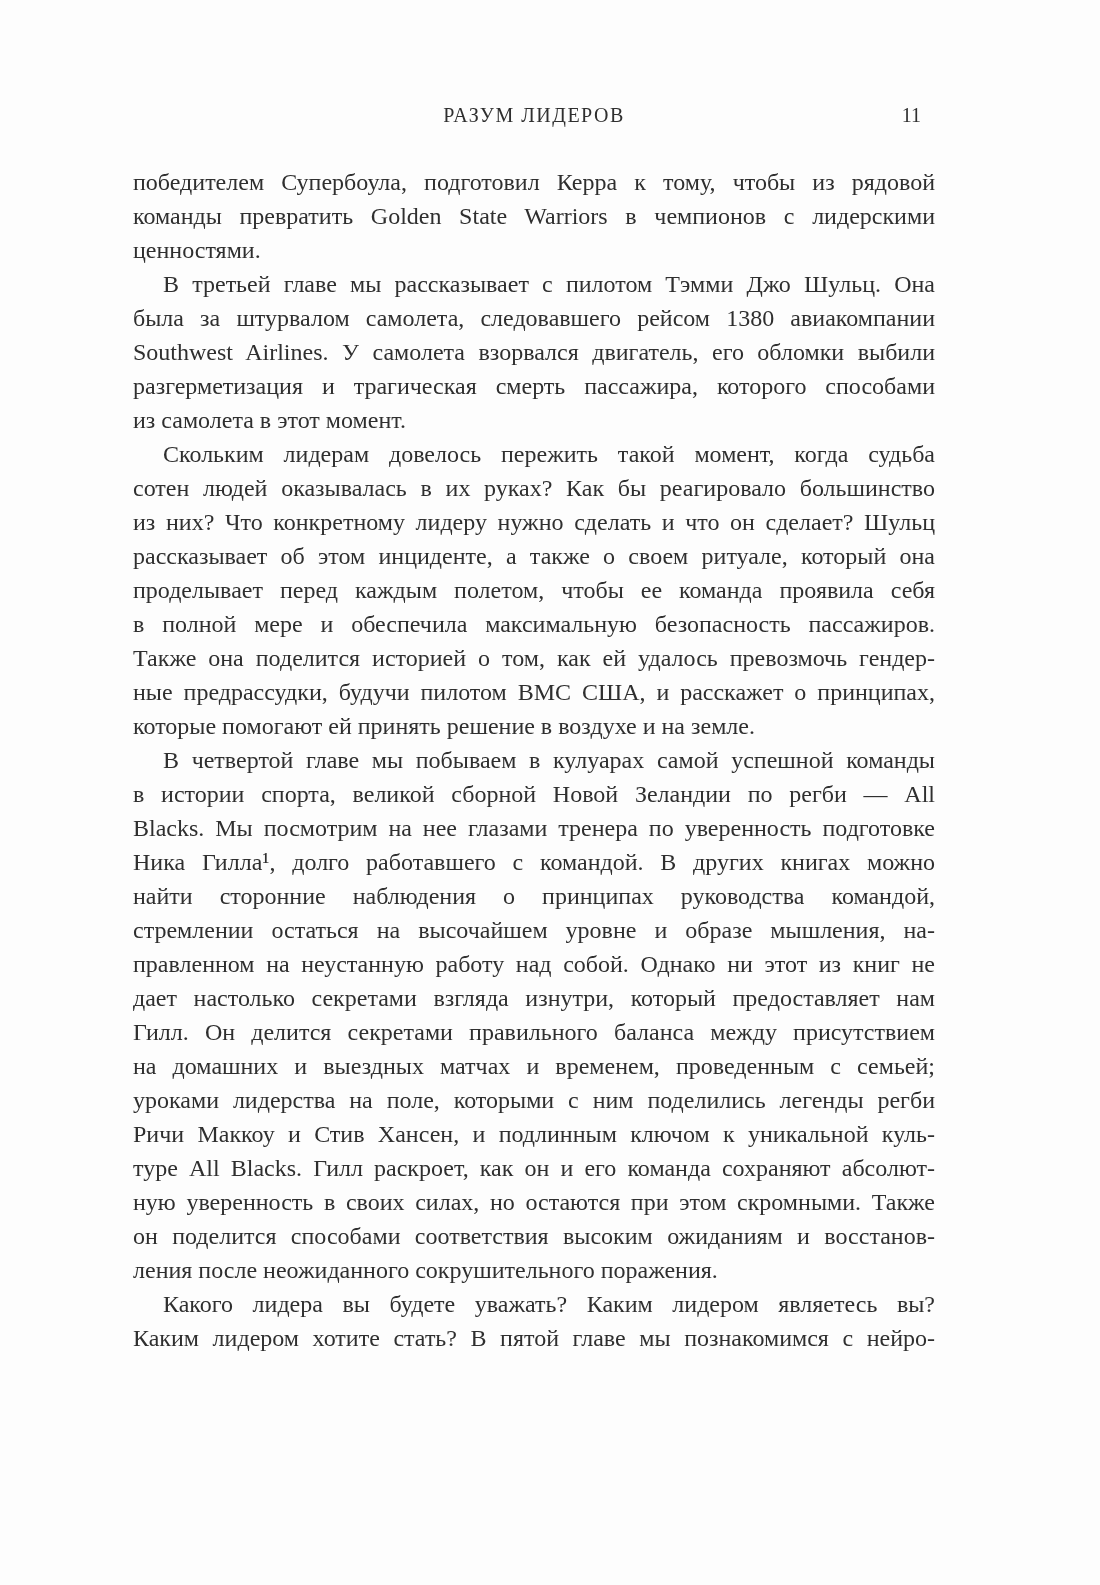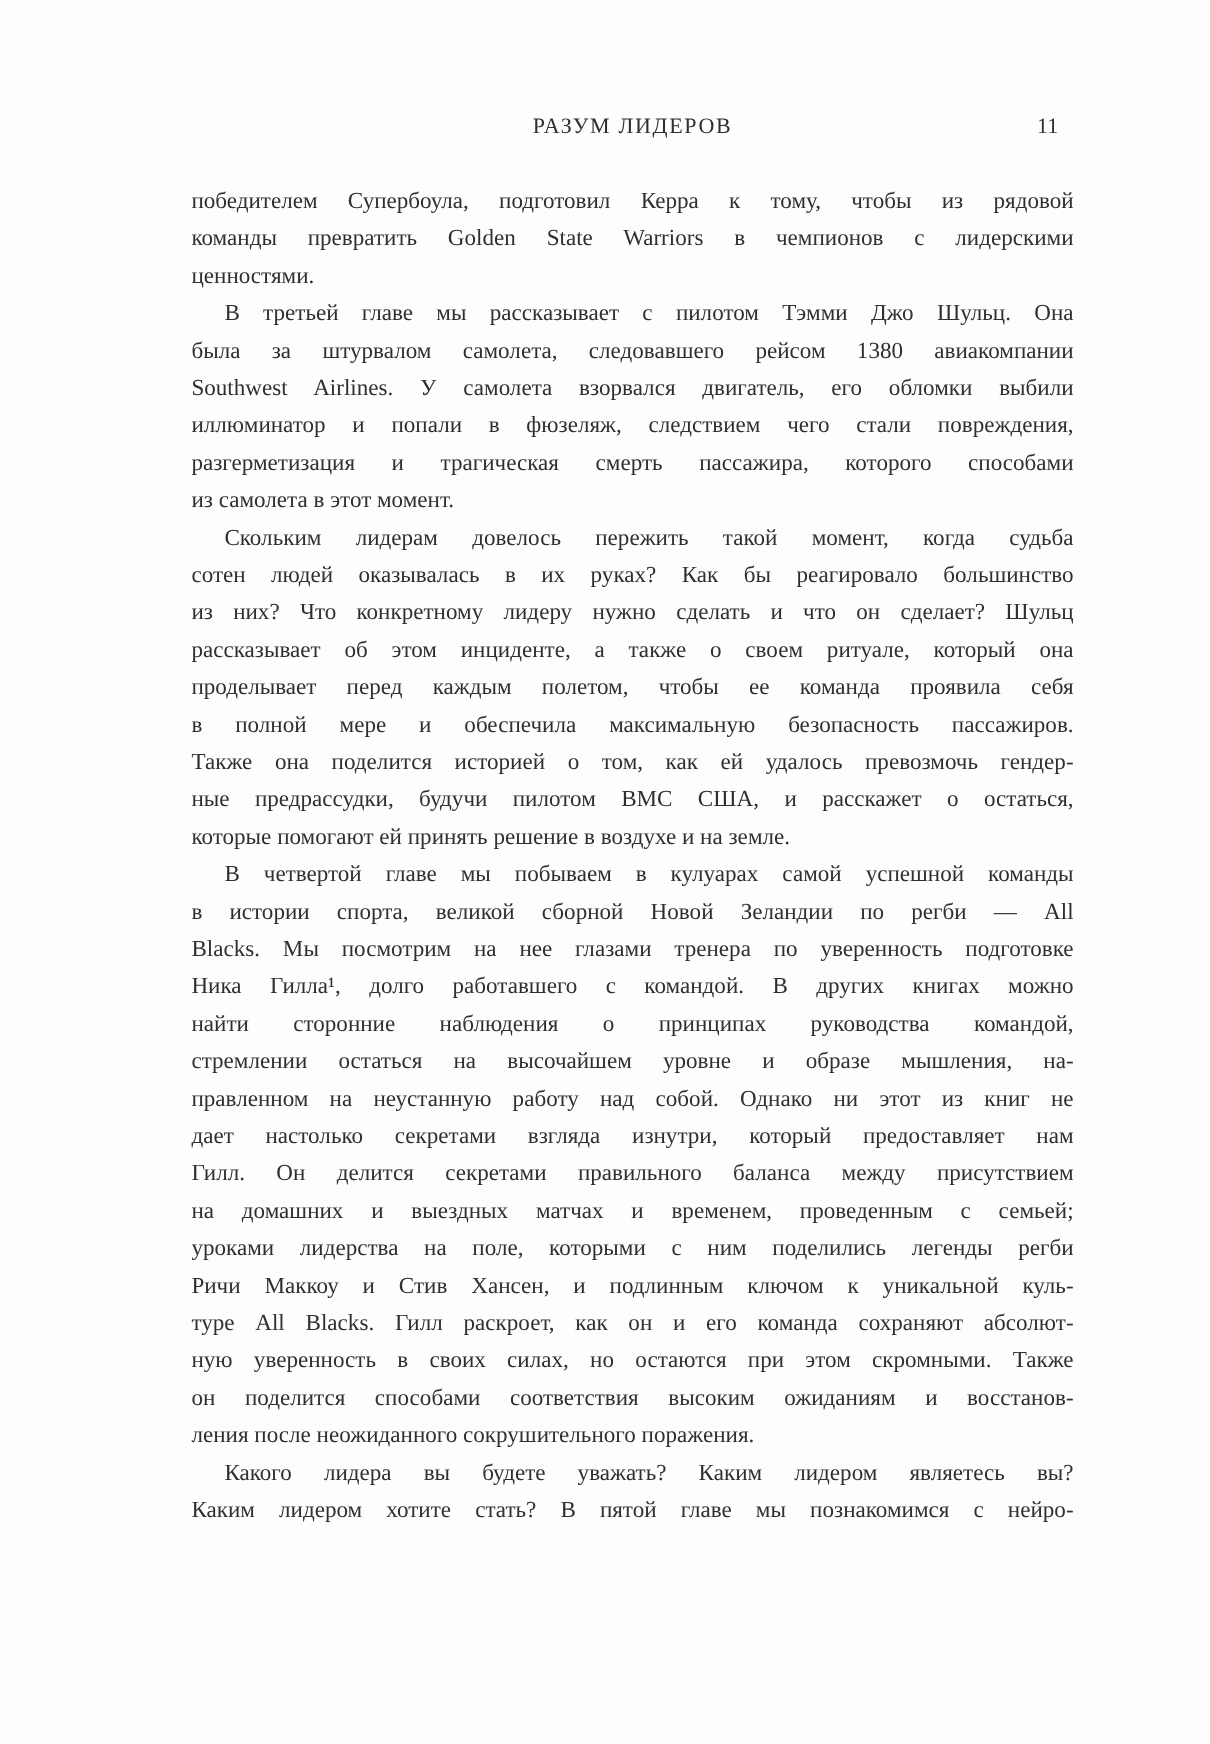--- a/index.html
+++ b/index.html
@@ -14,41 +14,40 @@
     background: var(--bg-color, #fdfdfd);
     color: var(--text-color, #2f2f2f);
     font-family: "Liberation Serif", "DejaVu Serif", serif;
     overflow: hidden;
   }
   .content {
     position: absolute;
     left: 133px;
     top: 0;
     width: 802px;
-    margin-left: 41px;
   }
   .header {
     position: relative;
     padding-top: 102px;
     height: 26px;
     line-height: 26px;
     text-align: center;
     font-size: 20px;
     letter-spacing: 1.5px;
   }
   .page-number {
     position: absolute;
     right: 14px;
     top: 102px;
     line-height: 26px;
     letter-spacing: 0;
   }
   .body-text {
     margin-top: 37px;
-    font-size: 21px;
+    font-size: 24px;
     line-height: 34px;
   }
   .line {
     text-align: justify;
     text-align-last: justify;
     white-space: normal;
   }
   .line.last {
     text-align-last: left;
   }
@@ -68,33 +67,32 @@
     <div class="body-text" id="body-text">
         <div class="para">
           <div class="line">победителем Супербоула, подготовил Керра к тому, чтобы из рядовой</div>
           <div class="line">команды превратить Golden State Warriors в чемпионов с лидерскими</div>
           <div class="line last">ценностями.</div>
         </div>
         <div class="para indent">
           <div class="line">В третьей главе мы рассказывает с пилотом Тэмми Джо Шульц. Она</div>
           <div class="line">была за штурвалом самолета, следовавшего рейсом 1380 авиакомпании</div>
           <div class="line">Southwest Airlines. У самолета взорвался двигатель, его обломки выбили</div>
-          <div class="line">иллюминатор и попали в фюзеляж, следствием чего стали повреждения,</div>
           <div class="line">разгерметизация и трагическая смерть пассажира, которого способами</div>
           <div class="line last">из самолета в этот момент.</div>
         </div>
         <div class="para indent">
           <div class="line">Скольким лидерам довелось пережить такой момент, когда судьба</div>
           <div class="line">сотен людей оказывалась в их руках? Как бы реагировало большинство</div>
           <div class="line">из них? Что конкретному лидеру нужно сделать и что он сделает? Шульц</div>
           <div class="line">рассказывает об этом инциденте, а также о своем ритуале, который она</div>
           <div class="line">проделывает перед каждым полетом, чтобы ее команда проявила себя</div>
           <div class="line">в полной мере и обеспечила максимальную безопасность пассажиров.</div>
           <div class="line">Также она поделится историей о том, как ей удалось превозмочь гендер-</div>
-          <div class="line">ные предрассудки, будучи пилотом ВМС США, и расскажет о остаться,</div>
+          <div class="line">ные предрассудки, будучи пилотом ВМС США, и расскажет о принципах,</div>
           <div class="line last">которые помогают ей принять решение в воздухе и на земле.</div>
         </div>
         <div class="para indent">
           <div class="line">В четвертой главе мы побываем в кулуарах самой успешной команды</div>
           <div class="line">в истории спорта, великой сборной Новой Зеландии по регби — All</div>
           <div class="line">Blacks. Мы посмотрим на нее глазами тренера по уверенность подготовке</div>
           <div class="line">Ника Гилла¹, долго работавшего с командой. В других книгах можно</div>
           <div class="line">найти сторонние наблюдения о принципах руководства командой,</div>
           <div class="line">стремлении остаться на высочайшем уровне и образе мышления, на-</div>
           <div class="line">правленном на неустанную работу над собой. Однако ни этот из книг не</div>

